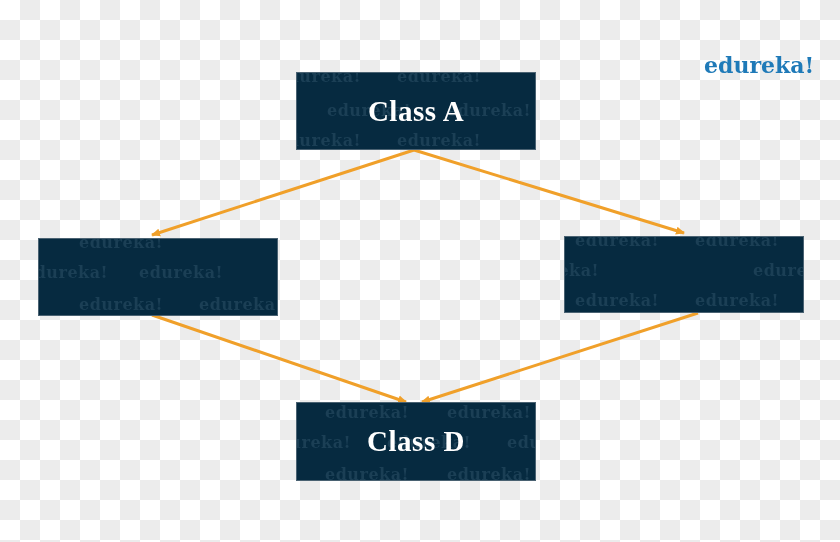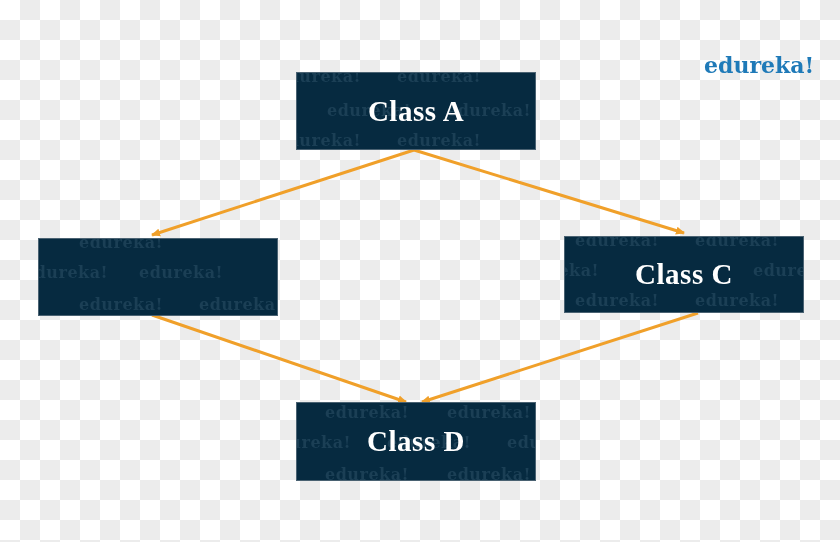--- a/index.html
+++ b/index.html
@@ -65,21 +65,20 @@
   <span class="wm" style="left:160px; top:56px;">edureka!</span>
 </div>
 
 <div class="box" style="left:564px; top:236px; width:238px; height:75px;">
   <span class="wm" style="left:10px; top:-6px;">edureka!</span>
   <span class="wm" style="left:130px; top:-6px;">edureka!</span>
   <span class="wm" style="left:-50px; top:24px;">edureka!</span>
   <span class="wm" style="left:188px; top:24px;">edureka!</span>
   <span class="wm" style="left:10px; top:54px;">edureka!</span>
   <span class="wm" style="left:130px; top:54px;">edureka!</span>
-  <span class="label">Class C</span>
 </div>
 
 <div class="box" style="left:296px; top:402px; width:238px; height:77px;">
   <span class="wm" style="left:28px; top:0px;">edureka!</span>
   <span class="wm" style="left:150px; top:0px;">edureka!</span>
   <span class="wm" style="left:-30px; top:30px;">edureka!</span>
   <span class="wm" style="left:90px; top:30px;">edureka!</span>
   <span class="wm" style="left:210px; top:30px;">edureka!</span>
   <span class="wm" style="left:28px; top:62px;">edureka!</span>
   <span class="wm" style="left:150px; top:62px;">edureka!</span>

